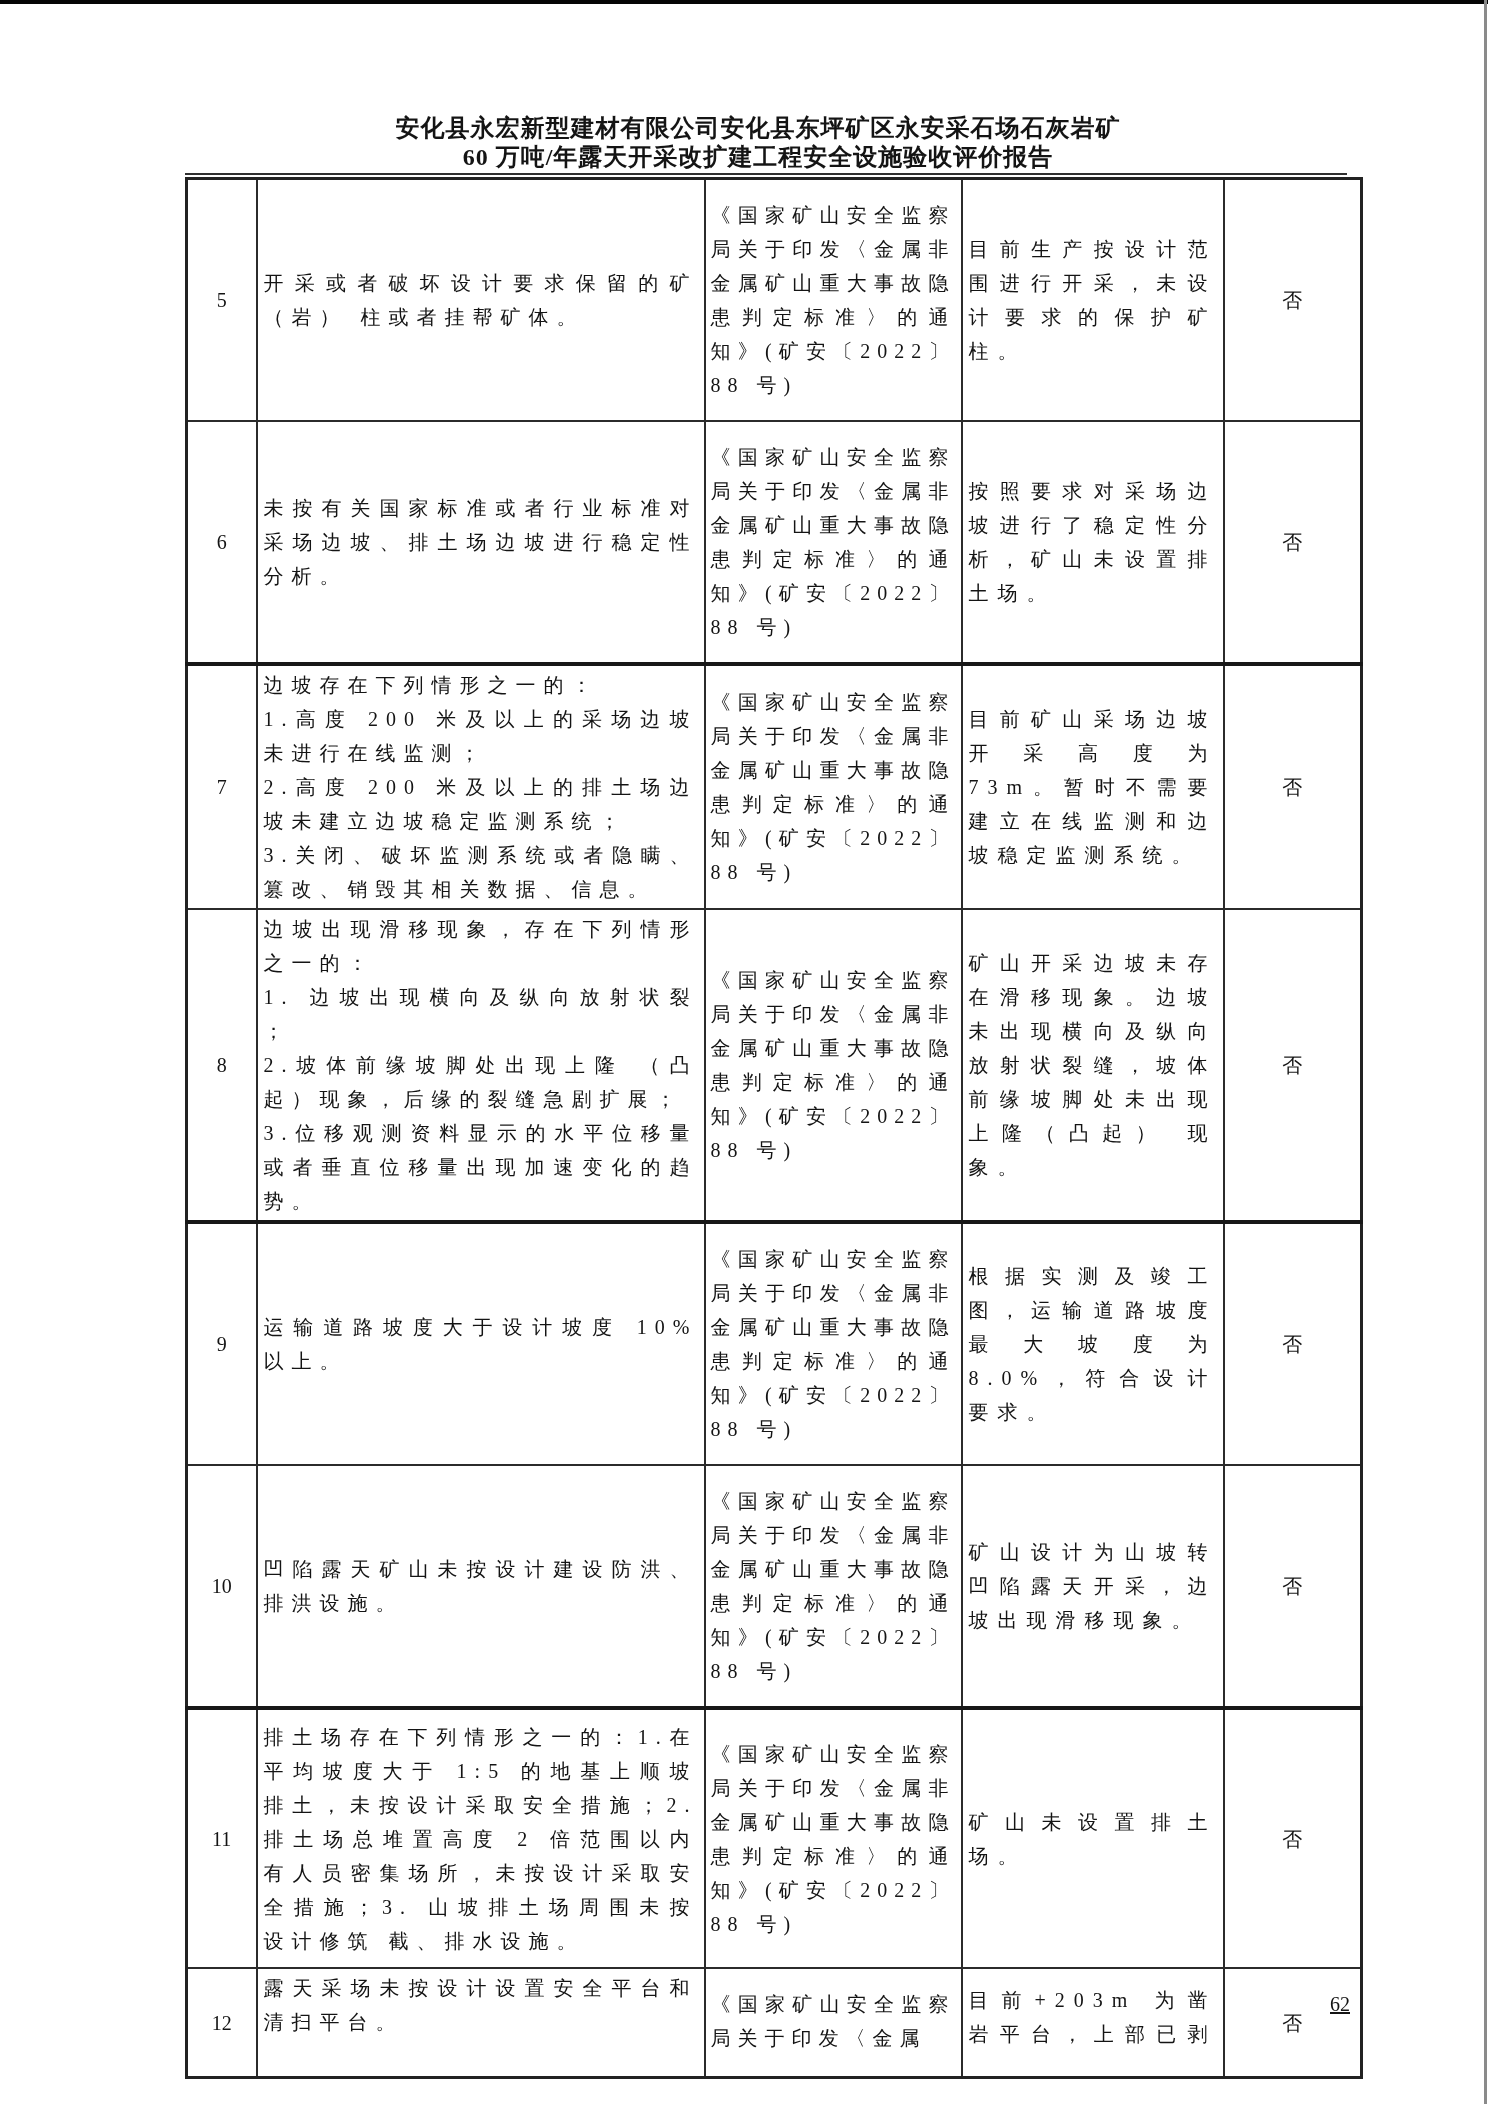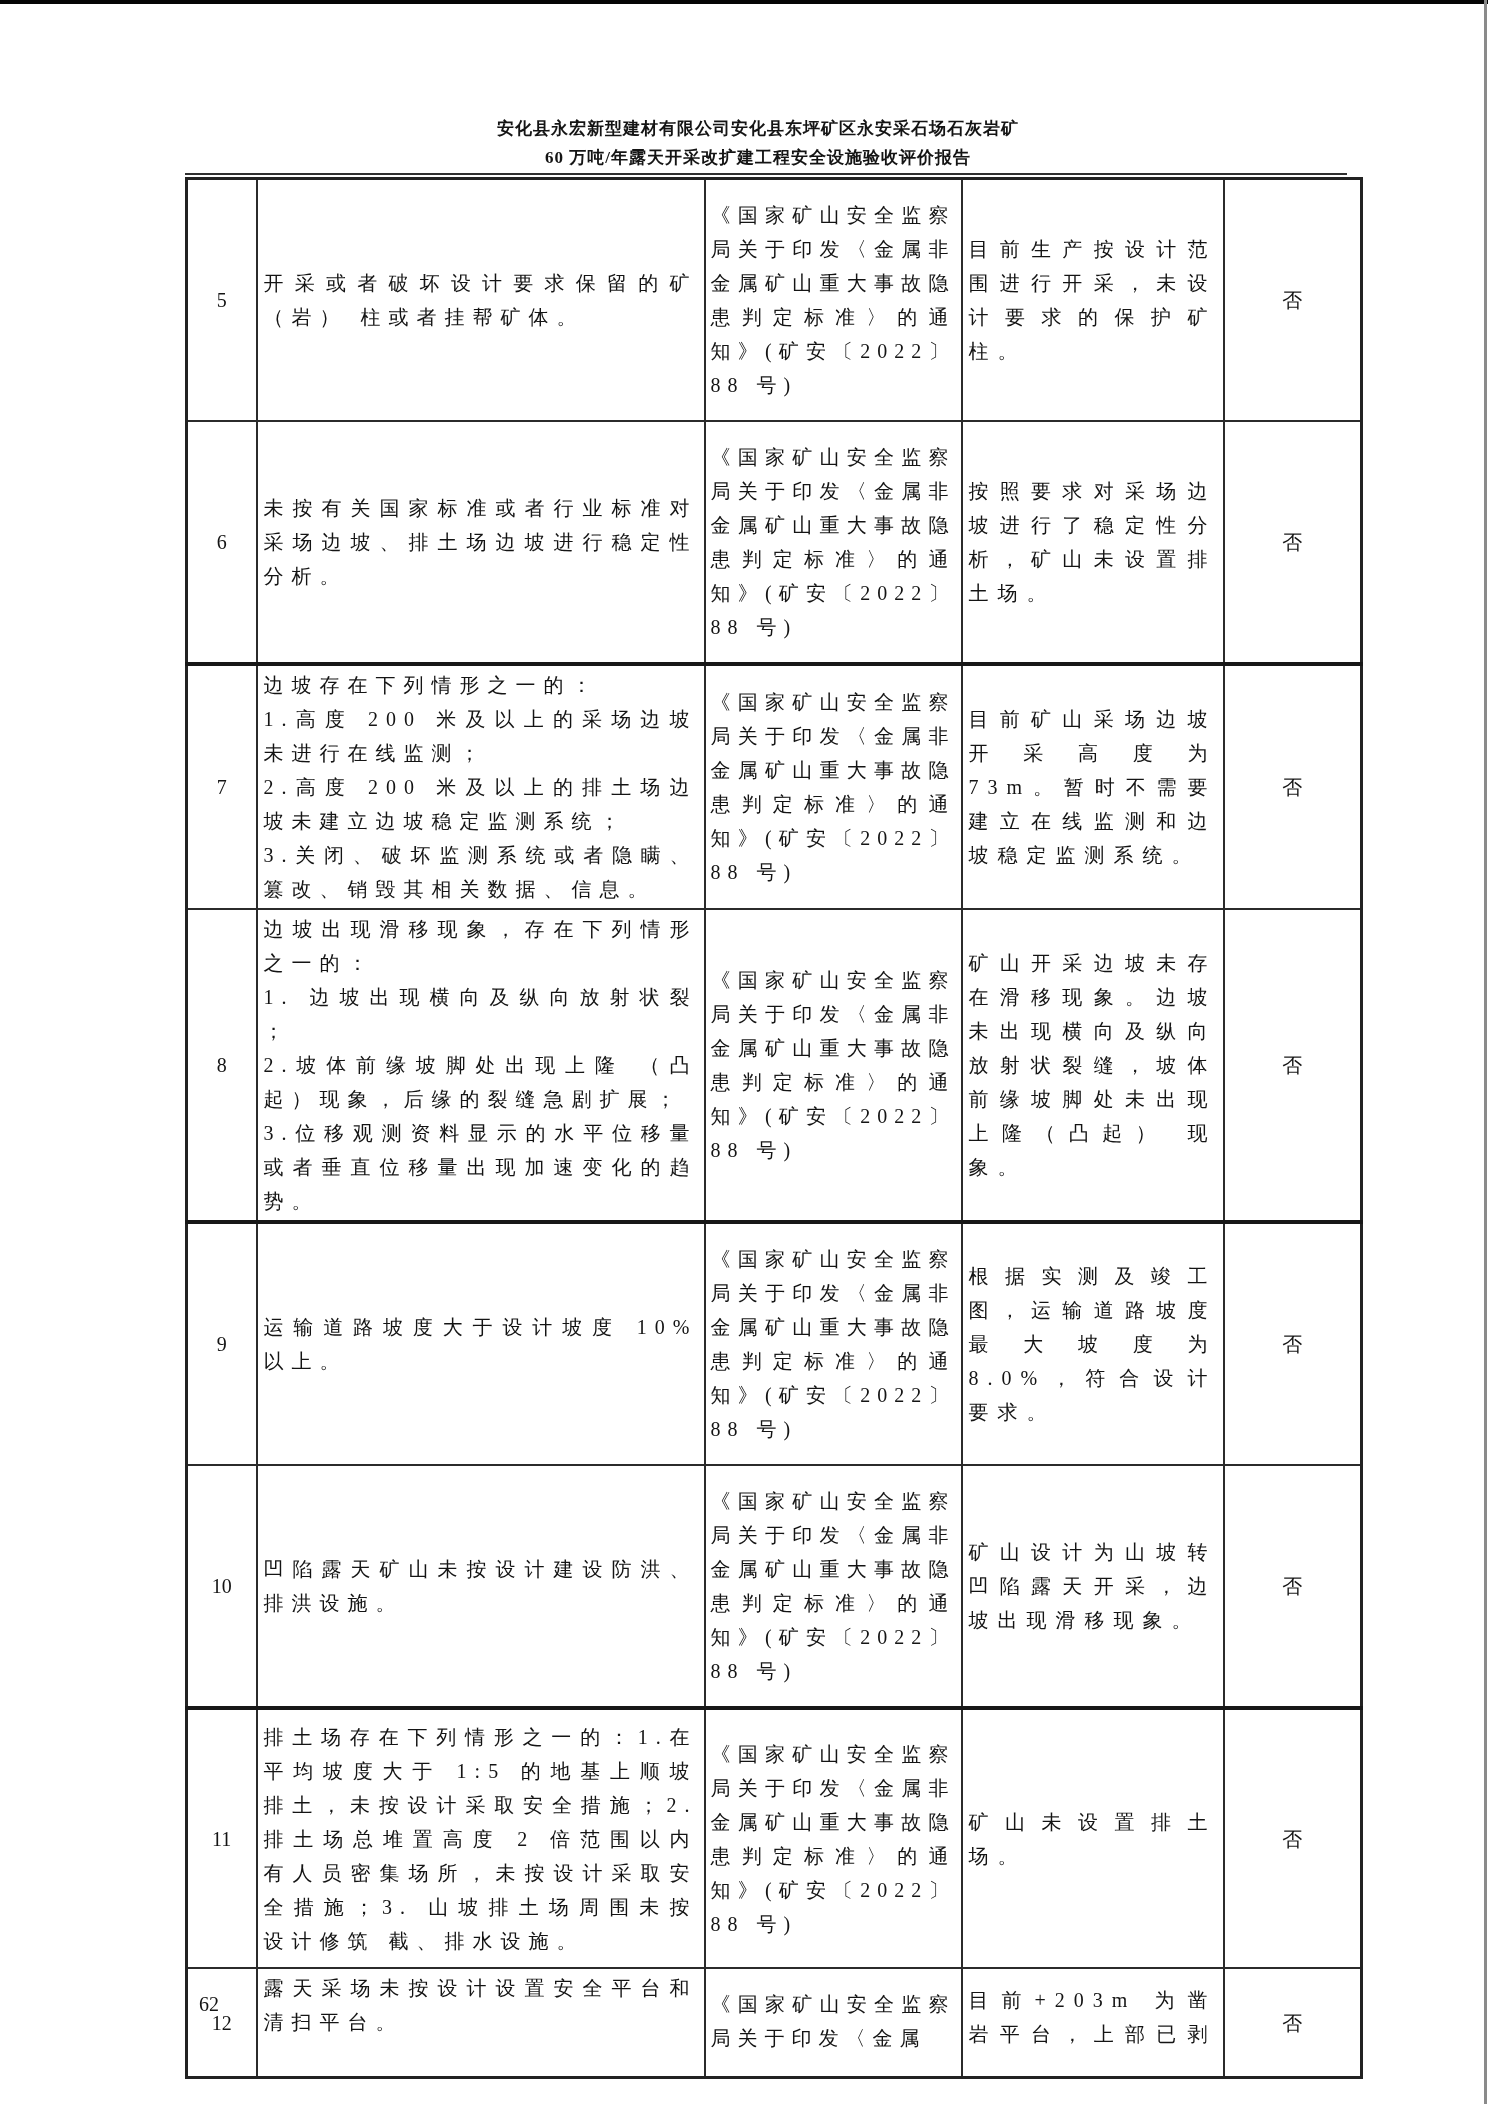--- a/index.html
+++ b/index.html
@@ -12,21 +12,21 @@
     overflow:hidden;
   }
   .scan-top-bar{
     position:absolute;top:0;left:0;width:1488px;height:4px;background:#050505;
   }
   .scan-right-line{
     position:absolute;top:0;left:1484px;width:3px;height:2104px;background:#8a8a8a;
   }
   .doc-header{
     position:absolute;top:114px;left:30px;width:1456px;
-    text-align:center;font-weight:bold;font-size:17px;line-height:29px;
+    text-align:center;font-weight:bold;font-size:24px;line-height:29px;
     letter-spacing:1px;white-space:nowrap;
   }
   .header-rule{
     position:absolute;top:173px;left:185px;width:1162px;height:2px;background:#2f2f2f;
   }
   table.judgment-table{
     position:absolute;top:177px;left:185px;
     width:1175px;
     border-collapse:collapse;
     table-layout:fixed;
@@ -60,22 +60,22 @@
   tbody tr:nth-child(4){height:267px;}
   tbody tr:nth-child(5){height:228px;}
   tbody tr:nth-child(6){height:228px;}
   tbody tr:nth-child(7){height:260px;}
   tbody tr:nth-child(8){height:75px;}
   tr.last-row td.col-item,
   tr.last-row td.col-basis,
   tr.last-row td.col-situation{vertical-align:top;}
   tr.last-row .clip{height:71px;overflow:hidden;}
   .page-number{
-    position:absolute;top:1993px;left:199px;width:1175px;
-    text-align:left;font-size:20px;
+    position:absolute;top:1993px;left:175px;width:1175px;
+    text-align:right;font-size:20px;text-decoration:underline;
   }
 </style>
 </head>
 <body>
 
 <div class="scan-top-bar"></div>
 <div class="scan-right-line"></div>
 
 <div class="doc-header">
   <div>安化县永宏新型建材有限公司安化县东坪矿区永安采石场石灰岩矿</div>

